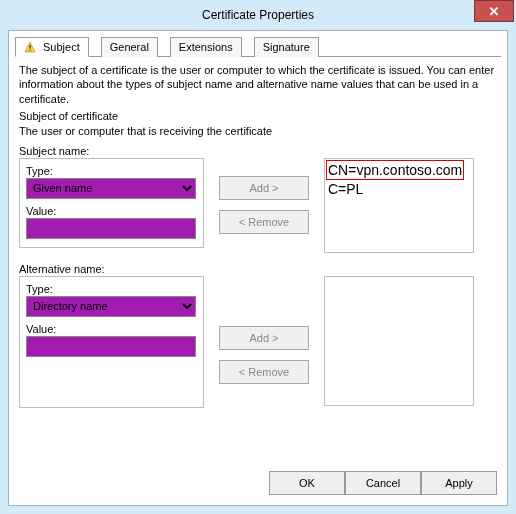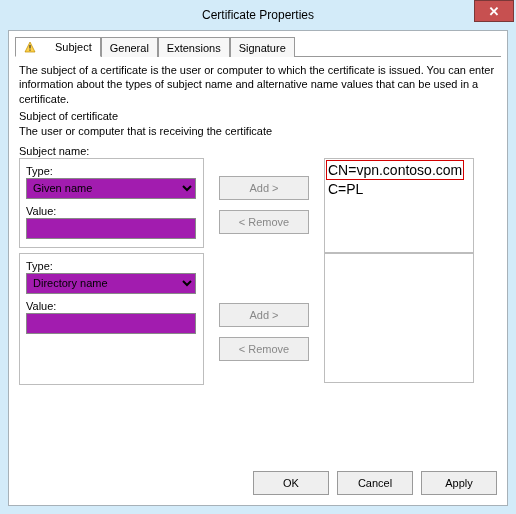--- a/index.html
+++ b/index.html
@@ -47,28 +47,27 @@
     position: relative;
   }
   .tabs {
     display: flex;
     border-bottom: 1px solid #999;
   }
   .tab {
     border: 1px solid #999;
     border-bottom: none;
     padding: 3px 8px;
-    margin-right: 0;
+    margin-right: 12px;
     background: #fff;
     position: relative;
     top: 1px;
     cursor: default;
     display: flex;
-    align-items: center;
-    gap: 19px;
+    gap: 7px;
     font-size: 11px;
   }
   .tab.active {
     background: #fff;
     border-bottom: 1px solid #fff;
     z-index: 2;
   }
   .tab.inactive {
     background: #f7f7f7;
   }
@@ -141,21 +140,20 @@
     border: 1.5px solid #d40000;
     display: inline-block;
     padding: 0 1px;
     margin: -1px 0 0 -2px;
   }
   .footer-btns {
     position: absolute;
     bottom: 10px;
     right: 10px;
     display: flex;
-    gap: 8px;
   }
   .footer-btns .btn {
     color: #000;
     width: 76px;
     height: 24px;
     background: #efefef;
     border: 1px solid #9a9a9a;
   }
   .alt-row .btn-col { padding-top: 50px; }
 </style>
@@ -212,20 +210,21 @@
       <div class="btn-col">
         <button class="btn">Add &gt;</button>
         <button class="btn">&lt; Remove</button>
       </div>
       <div class="listbox">
         <span class="highlight">CN=vpn.contoso.com</span><br>
         <span>C=PL</span>
       </div>
     </div>
 
+    <div class="lbl" style="margin-top:10px">Alternative name:</div>
     <div class="row-area alt-row">
       <div class="fieldbox" style="height:132px">
         <div class="lbl" style="margin-top:0">Type:</div>
         <select>
           <option>Directory name</option>
         </select>
         <div class="lbl">Value:</div>
         <input type="text" value="" style="">
       </div>
       <div class="btn-col">

